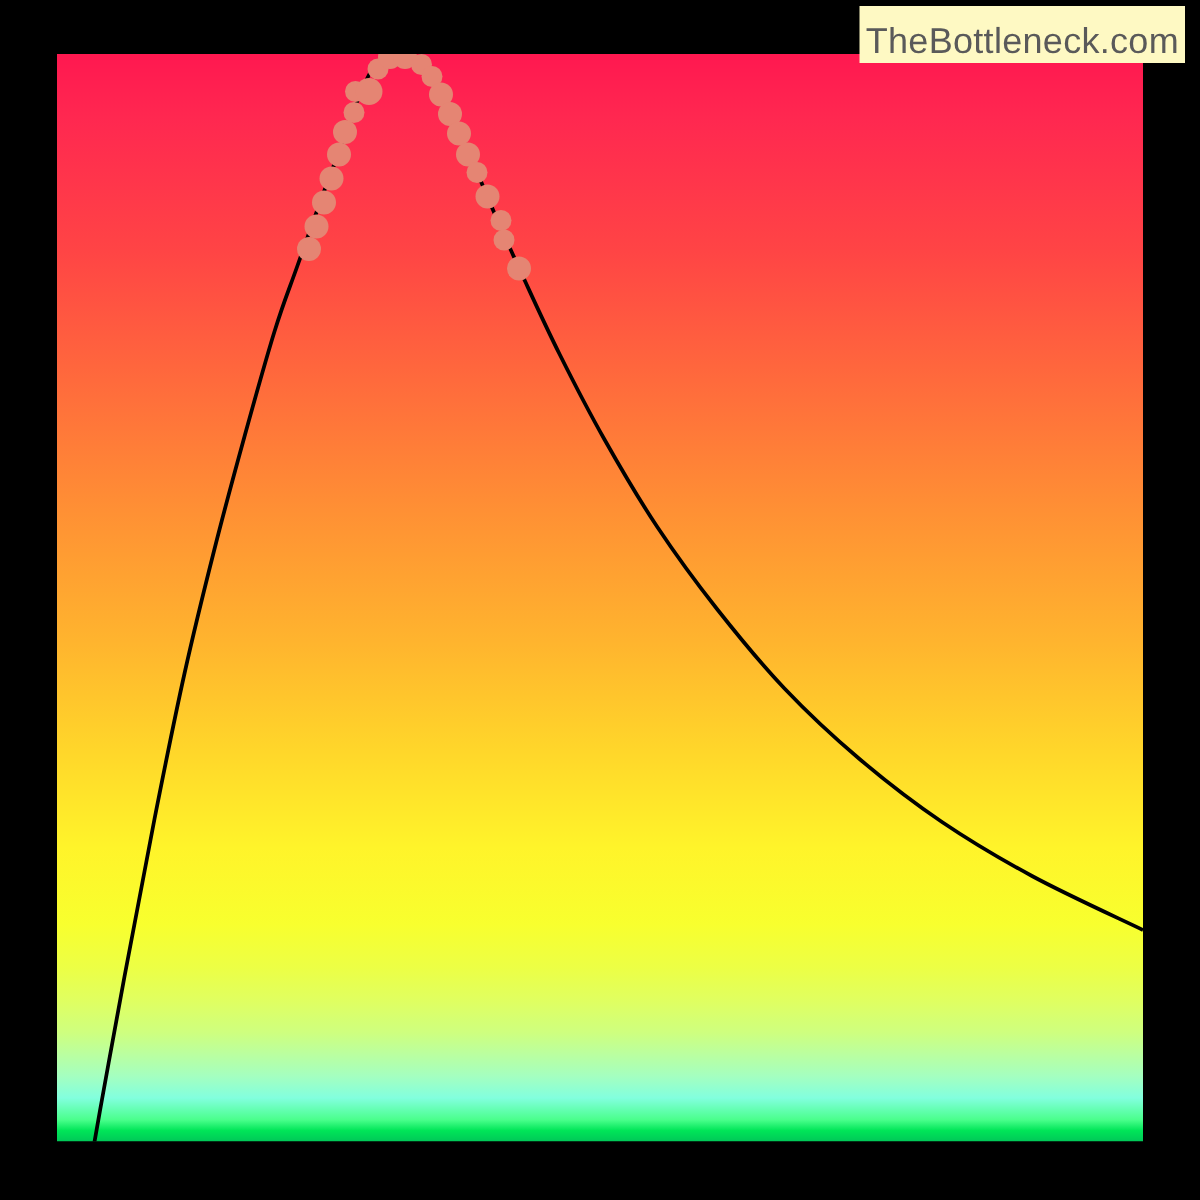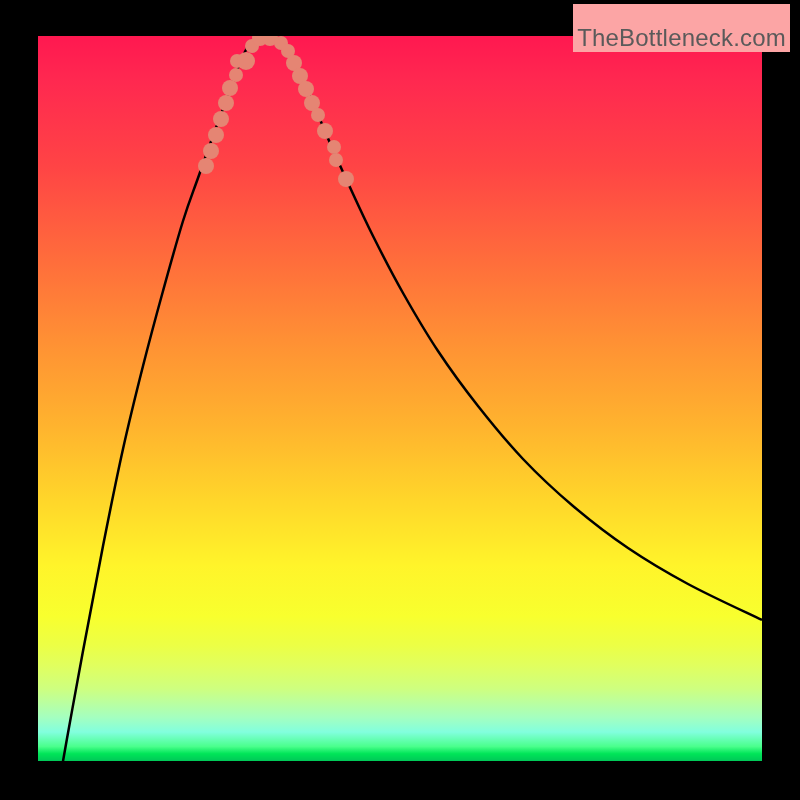--- a/index.html
+++ b/index.html
@@ -69,22 +69,22 @@
     stroke: none;
   }
   .watermark {
     position: absolute;
     top: 4px;
     right: 10px;
     color: #5a5a5a;
     font-size: 24px;
     font-weight: 400;
     letter-spacing: 0.2px;
-    background: #fca5a5;
-    padding: 20px 4px 0 4px;
+    background: #fef9c3;
+    padding: 10px 4px 0 4px;
   }
 </style>
 </head>
 <body>
 
 <div class="stage">
   <div class="black-frame"></div>
 
   <svg class="plot" viewBox="0 0 724 725" preserveAspectRatio="none">
     <foreignObject x="0" y="0" width="724" height="725">

